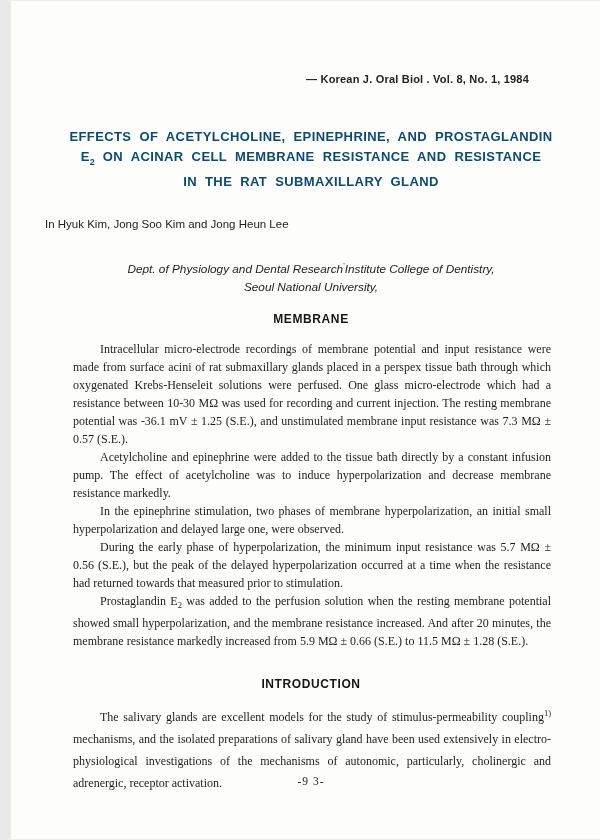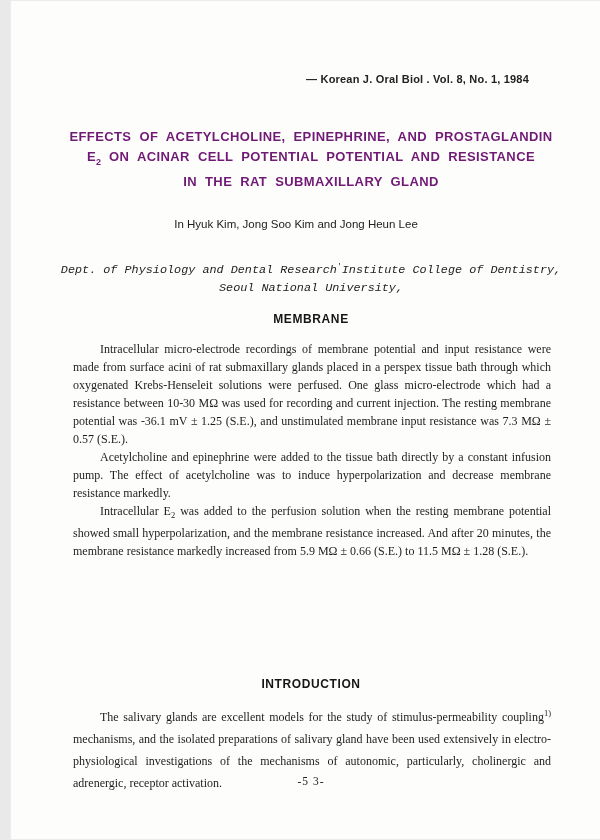--- a/index.html
+++ b/index.html
@@ -29,40 +29,39 @@
     top: 126px;
     left: 40px;
     width: 520px;
     text-align: center;
     font-family: "Liberation Sans", sans-serif;
     font-weight: bold;
     font-size: 13px;
     line-height: 20px;
     letter-spacing: 0.4px;
     word-spacing: 4px;
-    color: #701a75;
+    color: #0c4a6e;
   }
   .title-block sub { font-size: 9px; letter-spacing: 0; }
   .authors-line {
     position: absolute;
     top: 217px;
-    left: 25px;
+    left: 34px;
     width: 520px;
-    text-align: center;
     font-family: "Liberation Sans", sans-serif;
     font-size: 11.5px;
     color: #222;
   }
   .affiliation {
     position: absolute;
     top: 256px;
     left: 40px;
     width: 520px;
     text-align: center;
-    font-family: Liberation Mono, monospace;
+    font-family: Liberation Sans, sans-serif;
     font-style: italic;
     font-size: 11.8px;
     line-height: 18px;
     color: #222;
   }
   .affiliation sup { font-size: 8px; font-style: normal; }
   .section-heading {
     position: absolute;
     left: 40px;
     width: 520px;
@@ -103,40 +102,42 @@
 </style>
 </head>
 <body>
 
 <div class="paper">
 
   <div class="journal-header">— Korean J. Oral Biol . Vol. 8, No. 1, 1984</div>
 
   <div class="title-block">
     <div>EFFECTS OF ACETYLCHOLINE, EPINEPHRINE, AND PROSTAGLANDIN</div>
-    <div><span>E</span><sub>2</sub><span> ON ACINAR CELL POTENTIAL POTENTIAL AND RESISTANCE</span></div>
+    <div><span>E</span><sub>2</sub><span> ON ACINAR CELL MEMBRANE RESISTANCE AND RESISTANCE</span></div>
     <div>IN THE RAT SUBMAXILLARY GLAND</div>
   </div>
 
   <div class="authors-line">In Hyuk Kim, Jong Soo Kim and Jong Heun Lee</div>
 
   <div class="affiliation">
     <div><span>Dept. of Physiology and Dental Research</span><sup>'</sup><span>Institute College of Dentistry,</span></div>
     <div>Seoul National University,</div>
   </div>
 
   <div class="section-heading abstract-heading">MEMBRANE</div>
 
   <div class="body-text abstract-body">
     <p>Intracellular micro-electrode recordings of membrane potential and input resistance were made from surface acini of rat submaxillary glands placed in a perspex tissue bath through which oxygenated Krebs-Henseleit solutions were perfused. One glass micro-electrode which had a resistance between 10-30 MΩ was used for recording and current injection. The resting membrane potential was -36.1 mV ± 1.25 (S.E.), and unstimulated membrane input resistance was 7.3 MΩ ± 0.57 (S.E.).</p>
     <p>Acetylcholine and epinephrine were added to the tissue bath directly by a constant infusion pump. The effect of acetylcholine was to induce hyperpolarization and decrease membrane resistance markedly.</p>
-    <p><span>Intracellular E</span><sub>2</sub><span> was added to the perfusion solution when the resting membrane potential showed small hyperpolarization, and the membrane resistance increased. And after 20 minutes, the membrane resistance markedly increased from 5.9 MΩ ± 0.66 (S.E.) to 11.5 MΩ ± 1.28 (S.E.).</span></p>
+    <p>In the epinephrine stimulation, two phases of membrane hyperpolarization, an initial small hyperpolarization and delayed large one, were observed.</p>
+    <p>During the early phase of hyperpolarization, the minimum input resistance was 5.7 MΩ ± 0.56 (S.E.), but the peak of the delayed hyperpolarization occurred at a time when the resistance had returned towards that measured prior to stimulation.</p>
+    <p><span>Prostaglandin E</span><sub>2</sub><span> was added to the perfusion solution when the resting membrane potential showed small hyperpolarization, and the membrane resistance increased. And after 20 minutes, the membrane resistance markedly increased from 5.9 MΩ ± 0.66 (S.E.) to 11.5 MΩ ± 1.28 (S.E.).</span></p>
   </div>
 
   <div class="section-heading introduction-heading">INTRODUCTION</div>
 
   <div class="body-text introduction-body">
     <p><span>The salivary glands are excellent models for the study of stimulus-permeability coupling</span><sup>1)</sup><span> mechanisms, and the isolated preparations of salivary gland have been used extensively in electro-physiological investigations of the mechanisms of autonomic, particularly, cholinergic and adrenergic, receptor activation.</span></p>
   </div>
 
-  <div class="page-number">-5 3-</div>
+  <div class="page-number">-9 3-</div>
 
 </div>
 
 </body></html>

